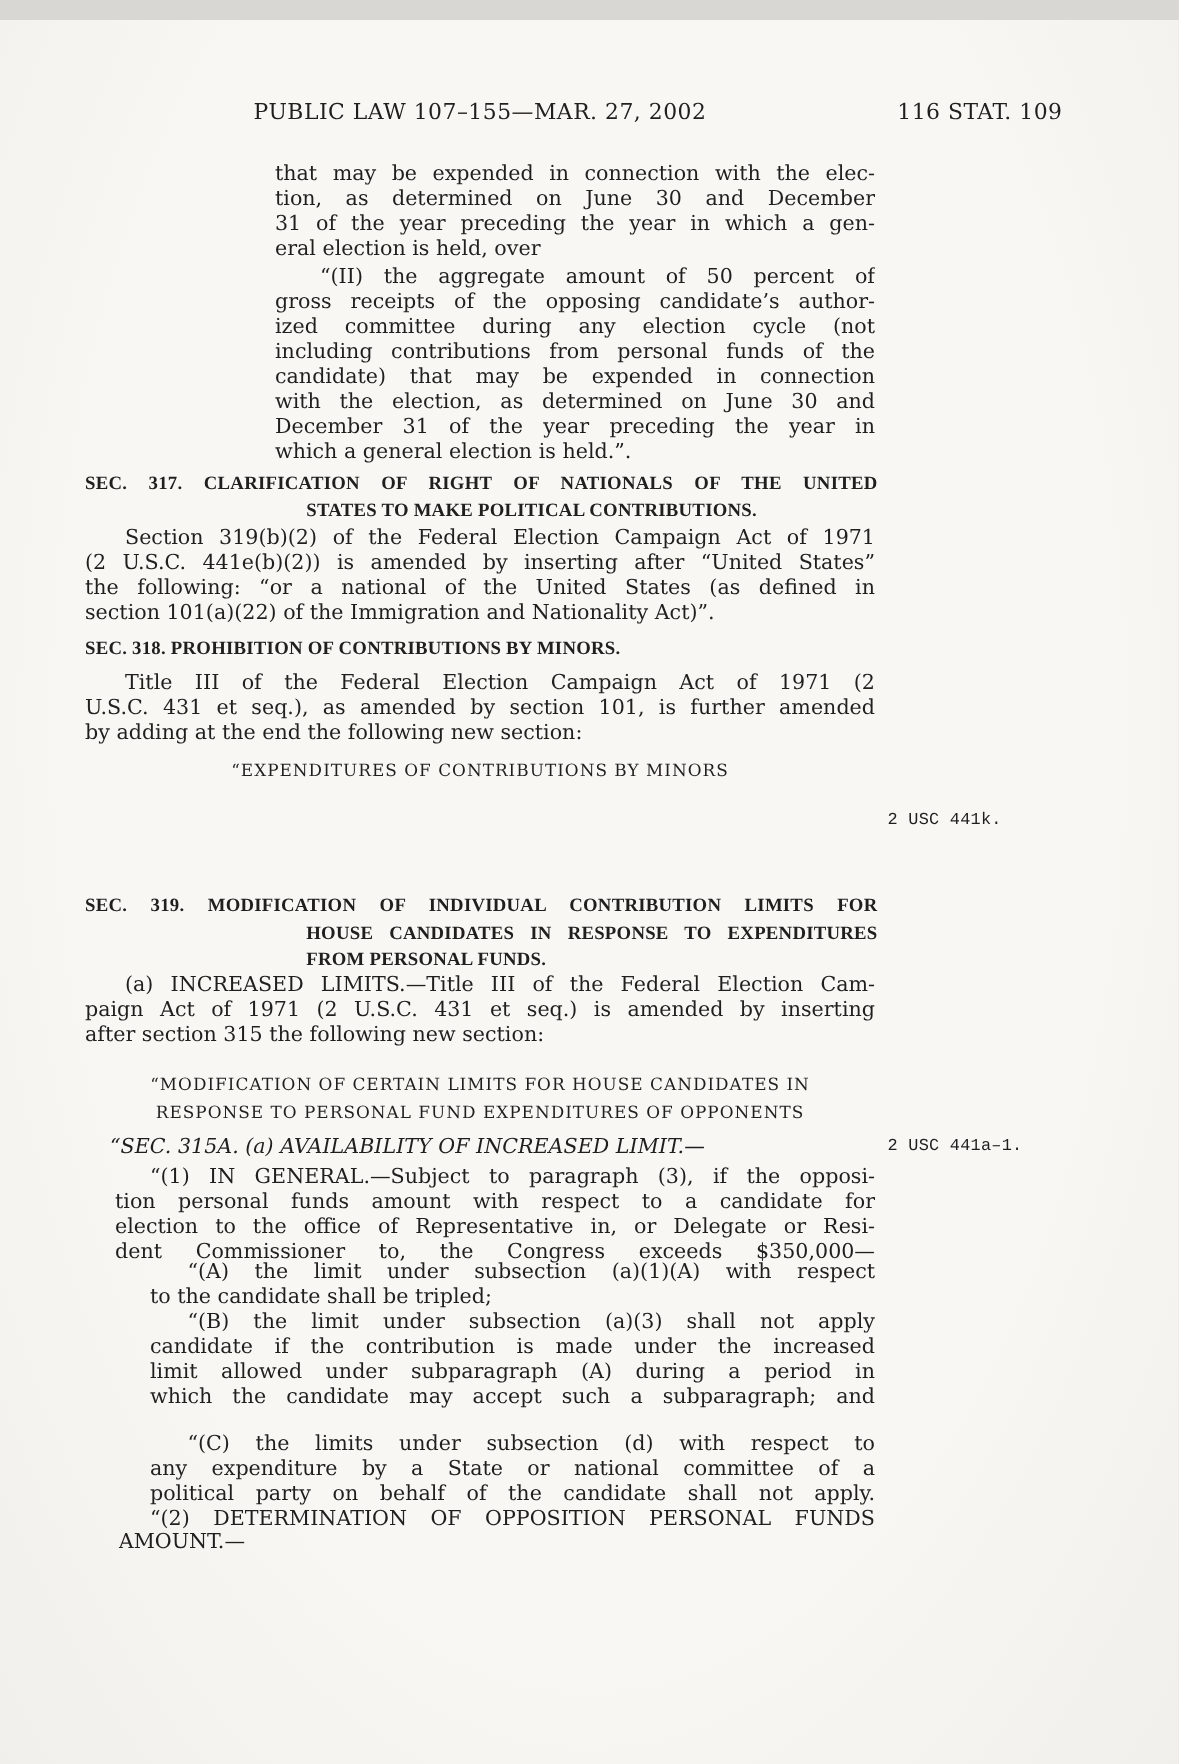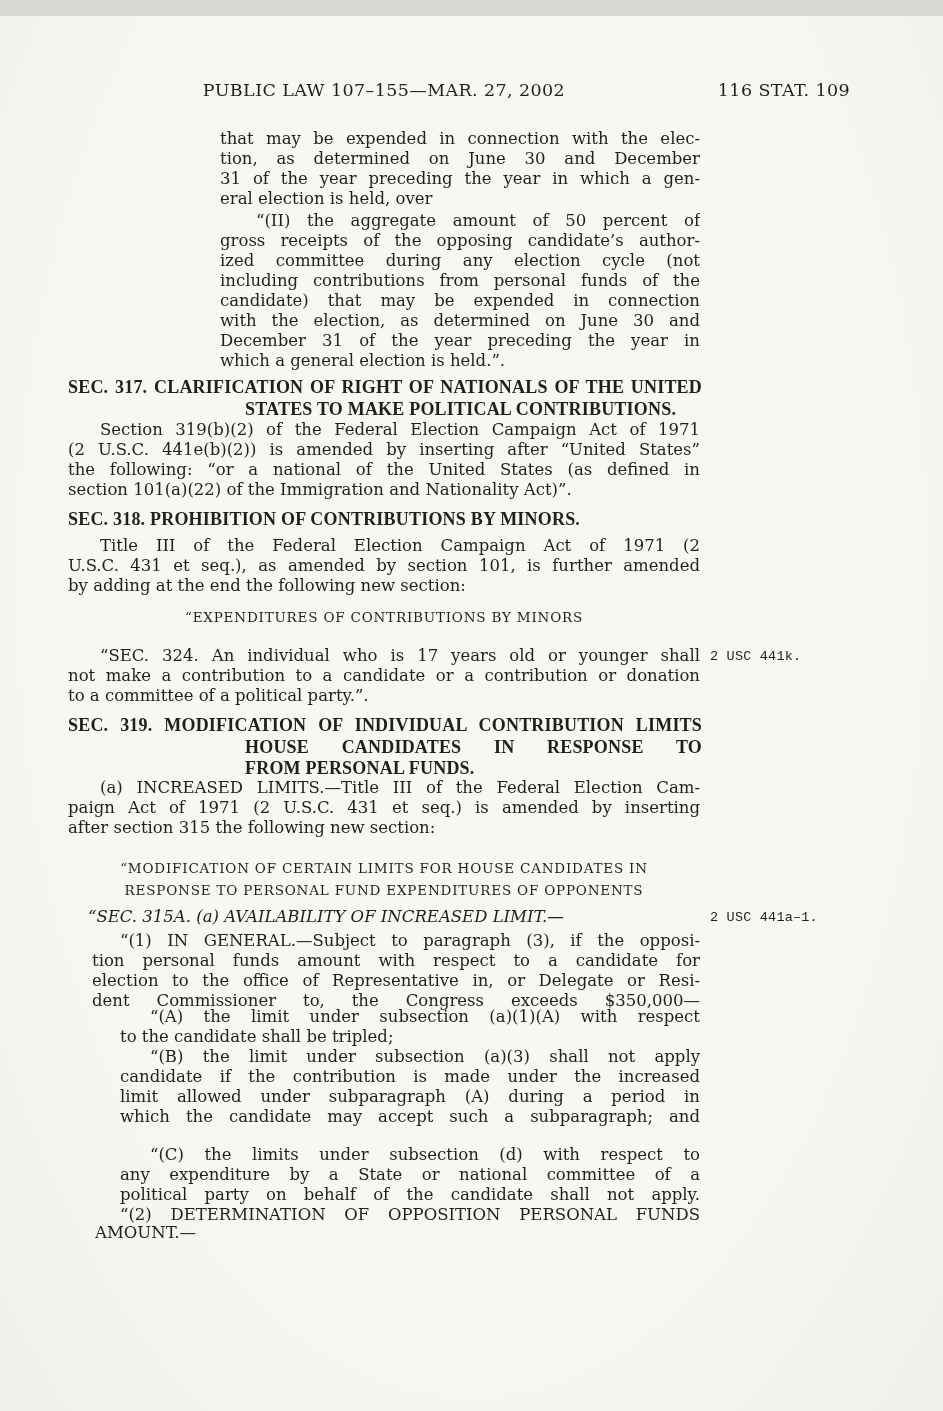--- a/index.html
+++ b/index.html
@@ -27,21 +27,21 @@
   
   .nj .line { text-align:left; text-align-last:left; }
   
   .center .line { text-align:center; text-align-last:center; }
   
   .fi .line:first-child { text-indent: var(--fi, 0px); }
   
   .heading {
     font-family:"Liberation Serif", serif;
     font-weight:bold;
-    font-size:18px;
+    font-size:15px;
     line-height:21.5px;
     letter-spacing:0.2px;
   }
   .heading .line { height:21.5px; line-height:21.5px; }
   .runover .line:not(:first-child) { padding-left:177px; box-sizing:border-box; }
   
   .sc {
     font-size:13.5px;
     letter-spacing:0.8px;
     line-height:21.5px;
@@ -104,25 +104,20 @@
   <div class="block body-text jx fi" style="top:520px; left:68px; width:632px; --fi:32px;">
       <div class="line">Title III of the Federal Election Campaign Act of 1971 (2</div>
       <div class="line">U.S.C. 431 et seq.), as amended by section 101, is further amended</div>
       <div class="line">by adding at the end the following new section:</div>
     </div>
 
   <div class="block sc center" style="top:591px; left:68px; width:632px;">
       <div class="line">“EXPENDITURES OF CONTRIBUTIONS BY MINORS</div>
     </div>
 
-  <div class="block body-text jx fi" style="top:630px; left:68px; width:632px; --fi:32px;">
-      <div class="line">“SEC. 324. An individual who is 17 years old or younger shall</div>
-      <div class="line">not make a contribution to a candidate or a contribution or donation</div>
-      <div class="line">to a committee of a political party.”.</div>
-    </div>
 
   <div class="block margin-note" style="top:633px; left:710px;">2 USC 441k.</div>
 
   <div class="block heading jx runover" style="top:699px; left:68px; width:634px;">
       <div class="line">SEC. 319. MODIFICATION OF INDIVIDUAL CONTRIBUTION LIMITS FOR</div>
       <div class="line">HOUSE CANDIDATES IN RESPONSE TO EXPENDITURES</div>
       <div class="line">FROM PERSONAL FUNDS.</div>
     </div>
 
   <div class="block body-text jx fi" style="top:762px; left:68px; width:632px; --fi:32px;">

